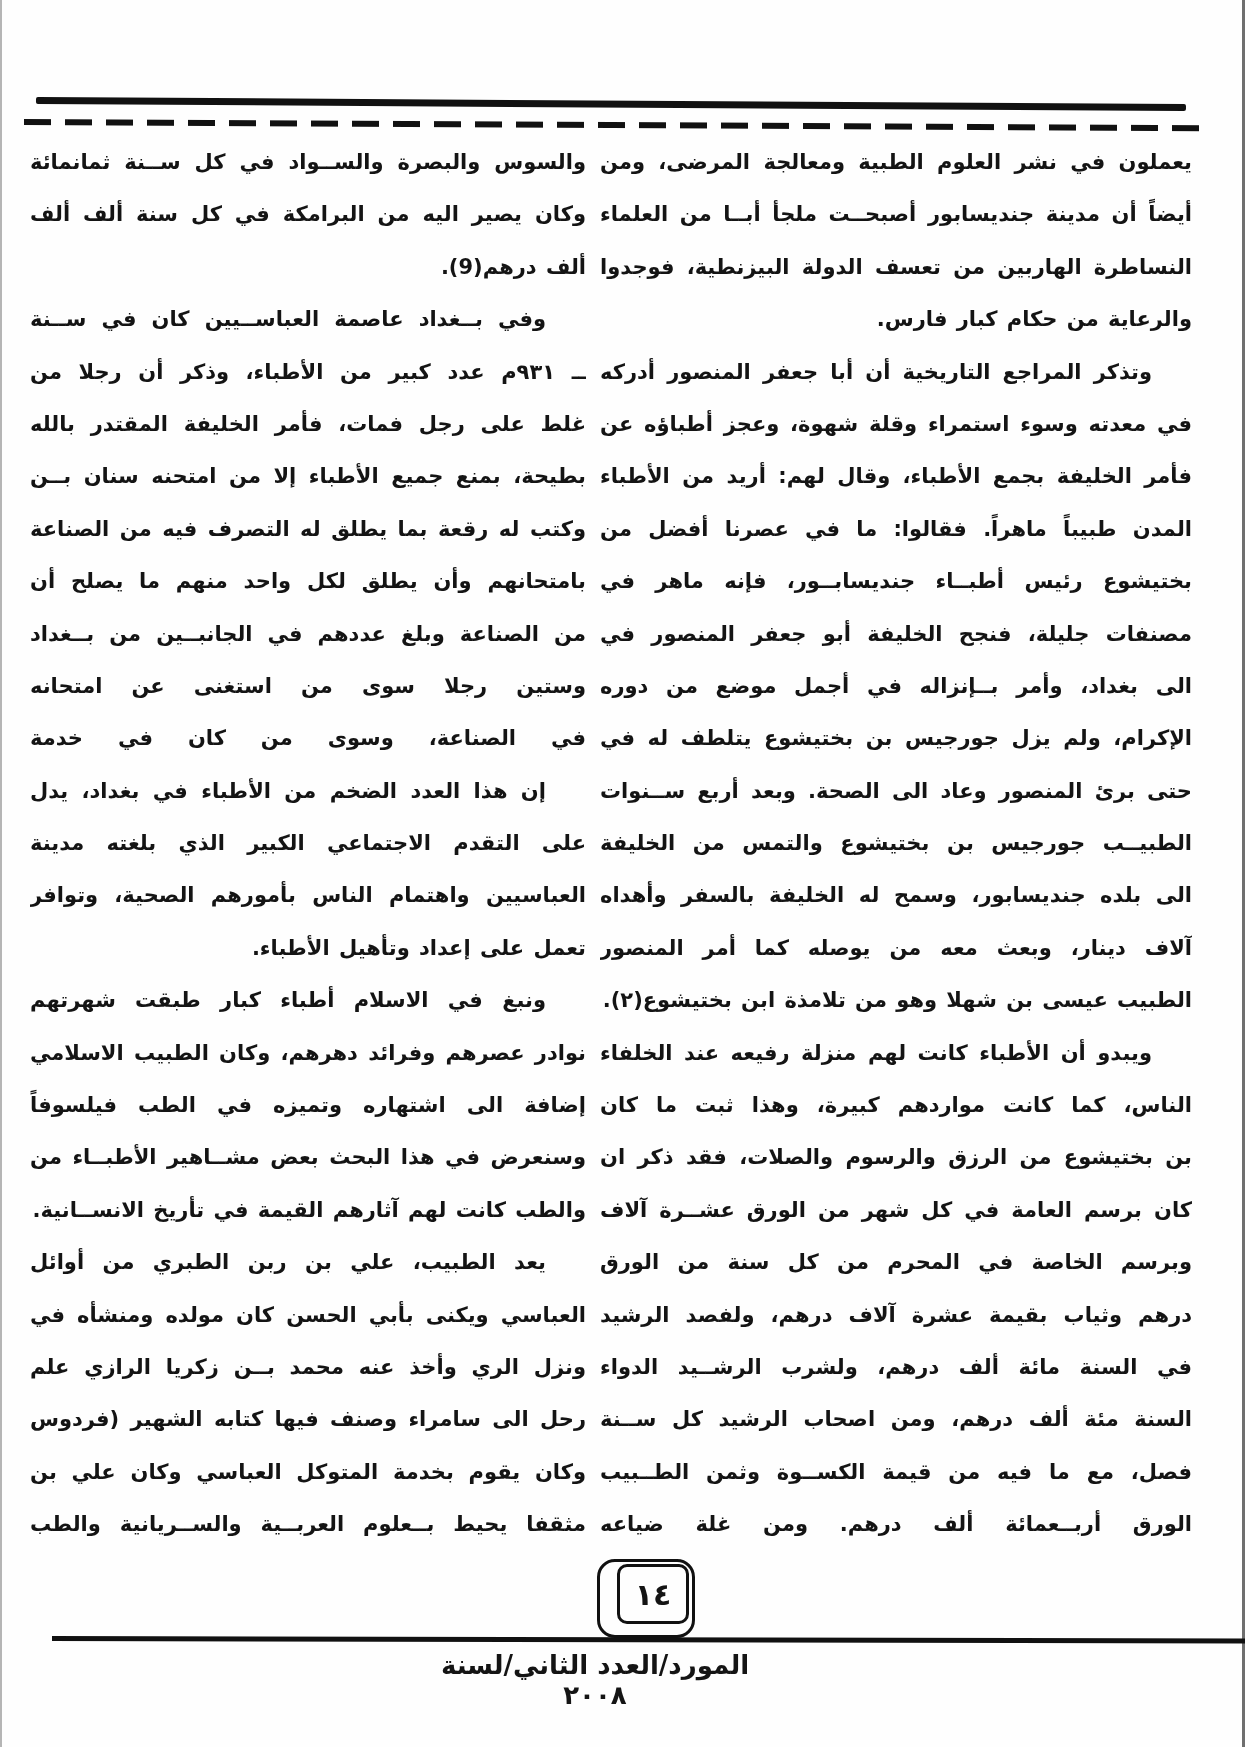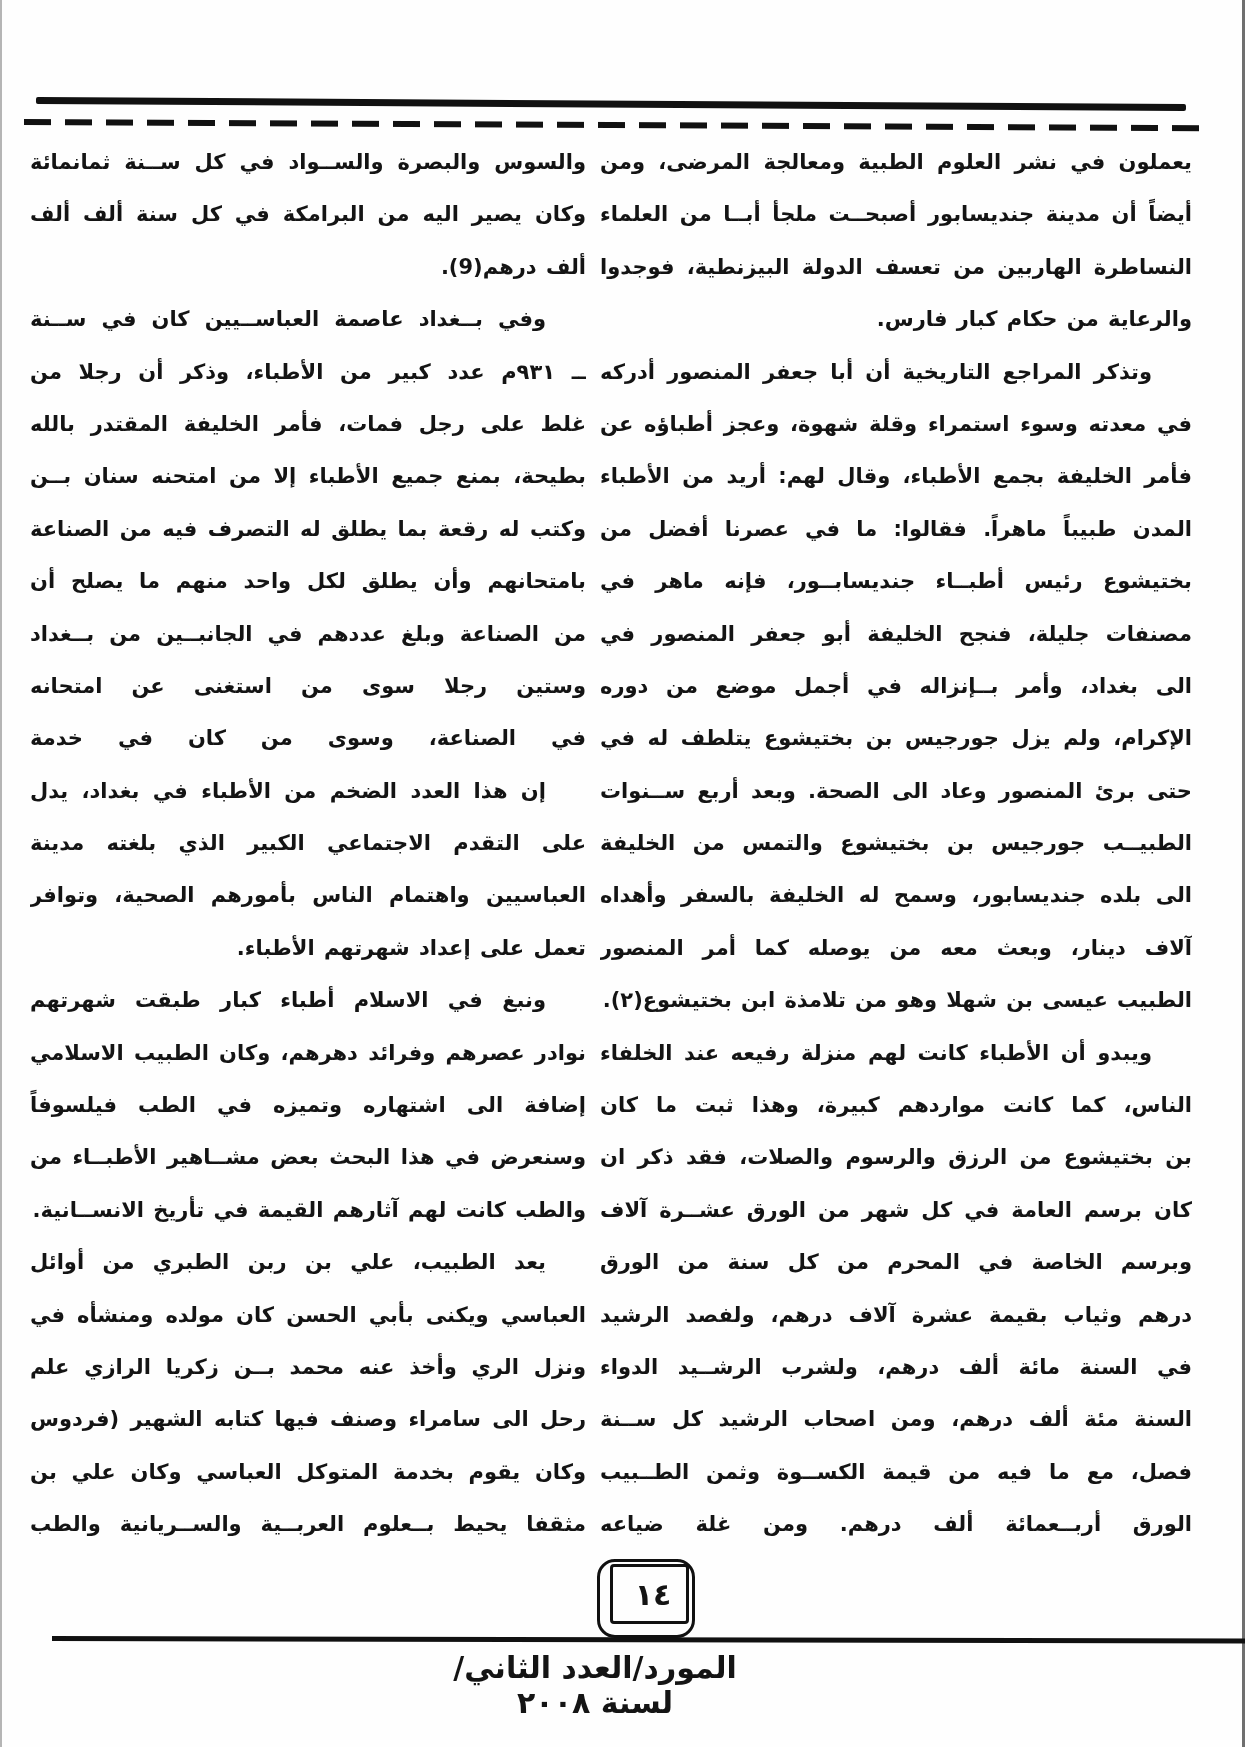--- a/index.html
+++ b/index.html
@@ -43,33 +43,33 @@
   }
   .line.end{text-align-last:right;}
   .line.indent{padding-right:40px;}
   
   .pagenum-outer{
     position:absolute;left:597px;top:1559px;width:92px;height:73px;
     border:3.5px solid #111;border-radius:18px;background:#fefefe;
   }
   .pagenum-inner{
     position:absolute;top:2px;right:3px;width:66px;height:54px;
-    border:3.5px solid #111;border-radius:4px;
+    border:3.5px solid #111;border-radius:10px;
     display:flex;align-items:center;justify-content:center;
-    font-size:30px;font-weight:700;letter-spacing:2px;padding-left:7px;
+    font-size:30px;font-weight:700;letter-spacing:2px;
   }
   
   .footer-rule{
     position:absolute;top:1636px;left:52px;right:0;height:5px;background:#111;
     transform:rotate(0.12deg);transform-origin:left center;
   }
   .footer-text{
     position:absolute;top:1650px;left:430px;width:330px;
     direction:rtl;text-align:center;
-    font-size:30px;font-weight:700;
+    font-size:26px;font-weight:700;
   }
 </style>
 </head>
 <body>
 
 <div class="page">
 
   <div class="edge-left"></div>
   <div class="edge-right"></div>
 
@@ -115,21 +115,21 @@
         <div class="line">غلط على رجل فمات، فأمر الخليفة المقتدر بالله محتسبــه أبــا</div>
         <div class="line">بطيحة، بمنع جميع الأطباء إلا من امتحنه سنان بــن ثابــت(٤)،</div>
         <div class="line">وكتب له رقعة بما يطلق له التصرف فيه من الصناعة وأمر سناناً</div>
         <div class="line">بامتحانهم وأن يطلق لكل واحد منهم ما يصلح أن يتصرف فيه</div>
         <div class="line">من الصناعة وبلغ عددهم في الجانبــين من بــغداد ثمانمائة ونيفا</div>
         <div class="line">وستين رجلا سوى من استغنى عن امتحانه باستشهاره بالتقدم</div>
         <div class="line end">في الصناعة، وسوى من كان في خدمة الســلطان(٥).</div>
         <div class="line indent">إن هذا العدد الضخم من الأطباء في بغداد، يدل بــوضوح</div>
         <div class="line">على التقدم الاجتماعي الكبير الذي بلغته مدينة الســلام أيام</div>
         <div class="line">العباسيين واهتمام الناس بأمورهم الصحية، وتوافر الأمكنة التي</div>
-        <div class="line end">تعمل على إعداد شهرتهم الأطباء.</div>
+        <div class="line end">تعمل على إعداد وتأهيل الأطباء.</div>
         <div class="line indent">ونبغ في الاسلام أطباء كبار طبقت شهرتهم الآفاق وكانوا</div>
         <div class="line">نوادر عصرهم وفرائد دهرهم، وكان الطبيب الاسلامي الكبير</div>
         <div class="line">إضافة الى اشتهاره وتميزه في الطب فيلسوفاً وفقــيها وأديبــاً،</div>
         <div class="line">وسنعرض في هذا البحث بعض مشــاهير الأطبــاء من أولئك</div>
         <div class="line end">والطب كانت لهم آثارهم القيمة في تأريخ الانســانية.</div>
         <div class="line indent">يعد الطبيب، علي بن ربن الطبري من أوائل أطبــاء العصر</div>
         <div class="line">العباسي ويكنى بأبي الحسن كان مولده ومنشأه في طبرســتان</div>
         <div class="line">ونزل الري وأخذ عنه محمد بــن زكريا الرازي علم الطب ثم</div>
         <div class="line">رحل الى سامراء وصنف فيها كتابه الشهير (فردوس الحكمة)(٦)</div>
         <div class="line">وكان يقوم بخدمة المتوكل العباسي وكان علي بن ربــن طبيبــا</div>

